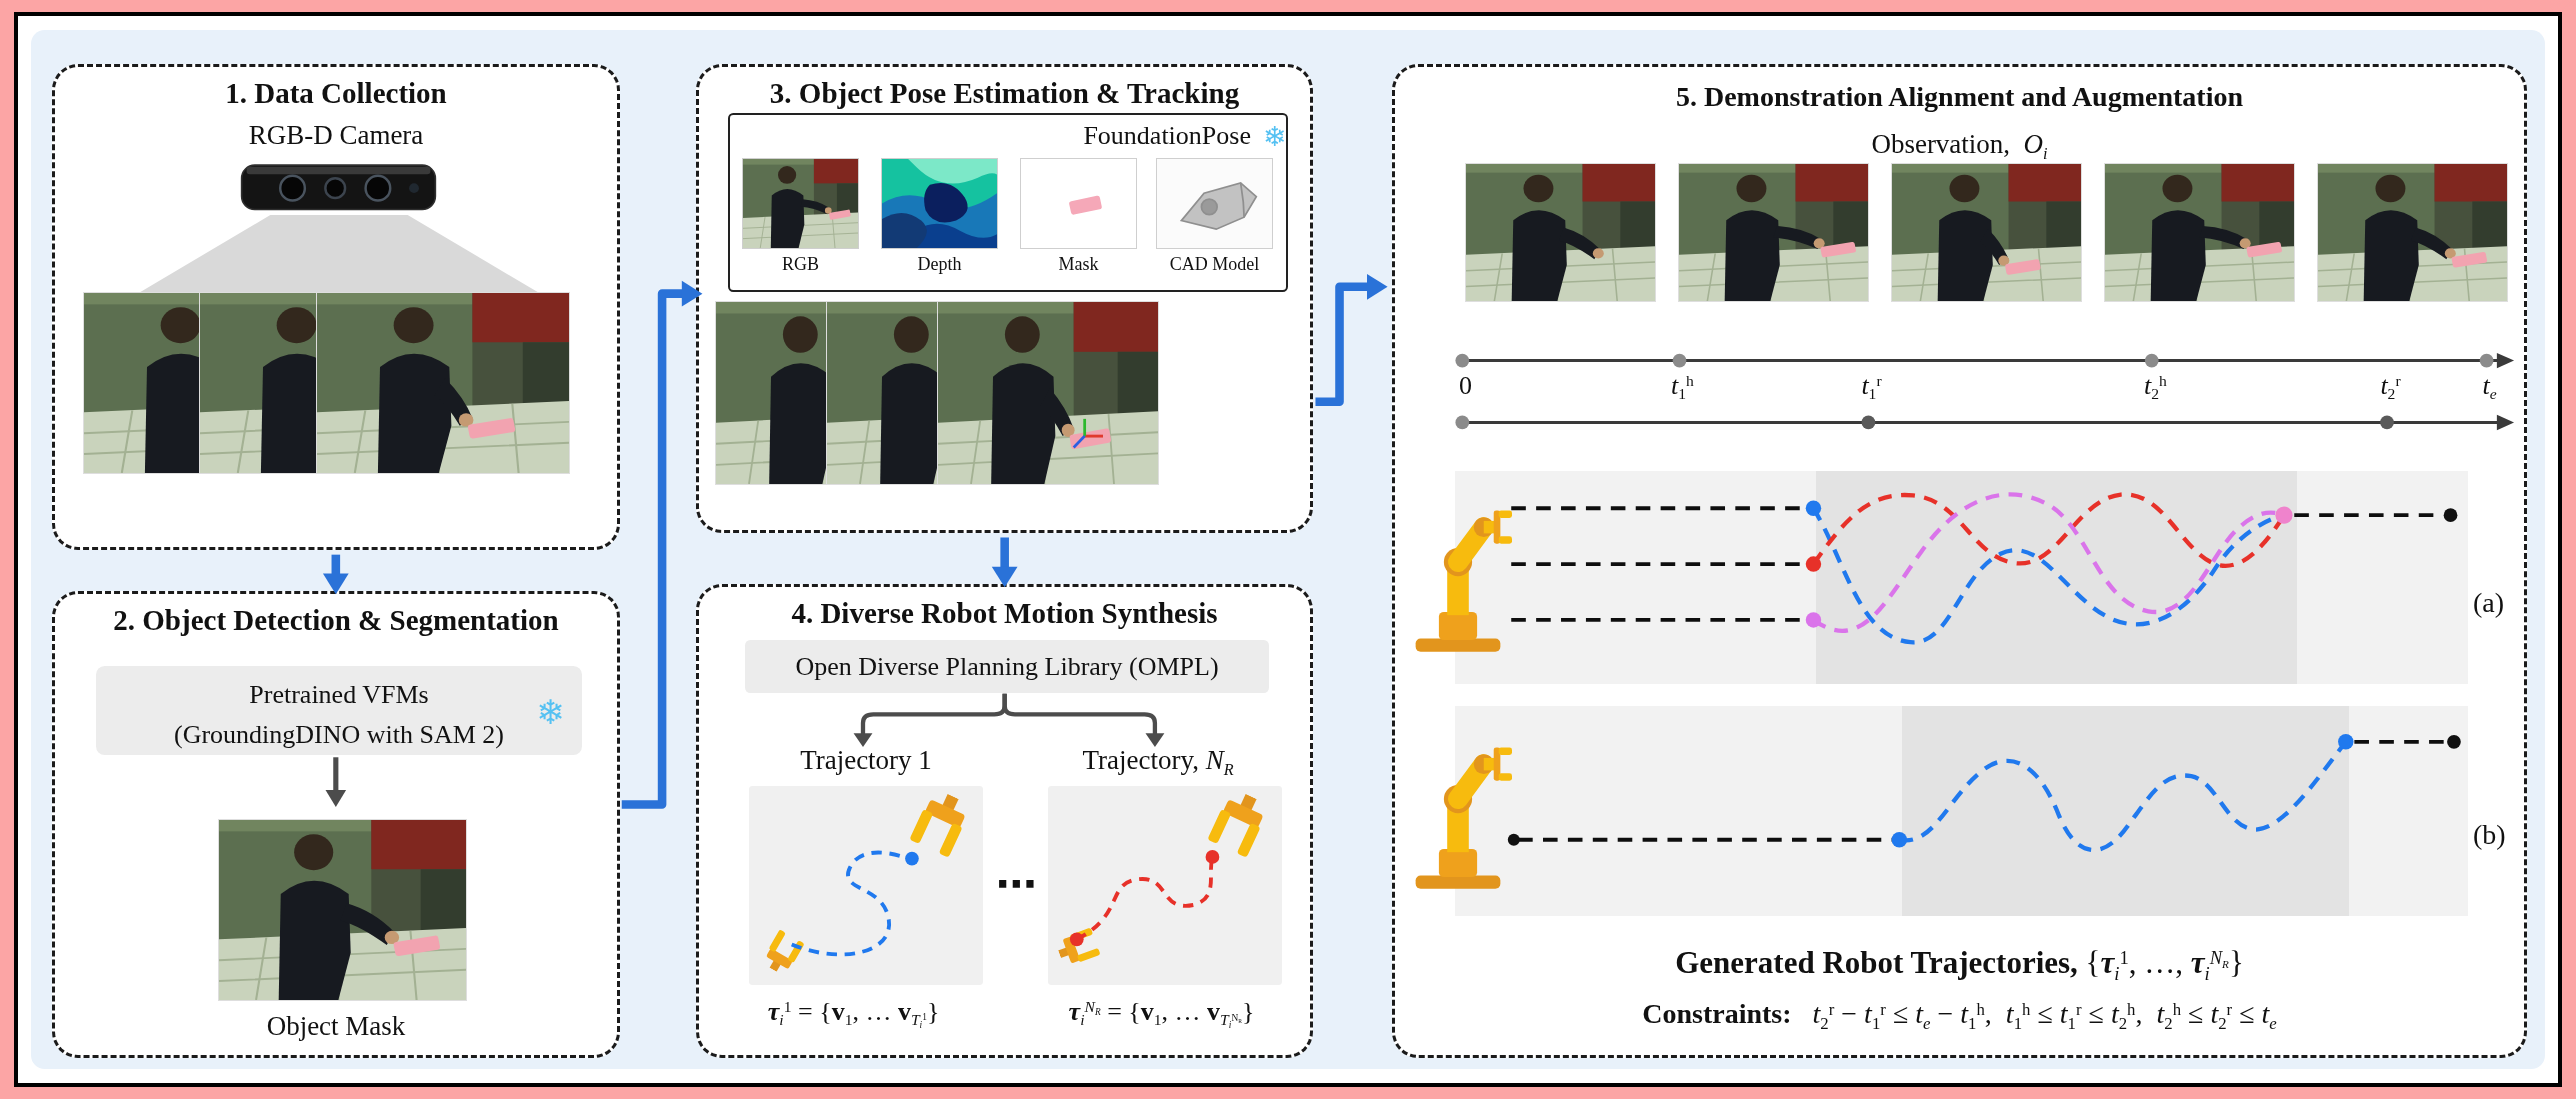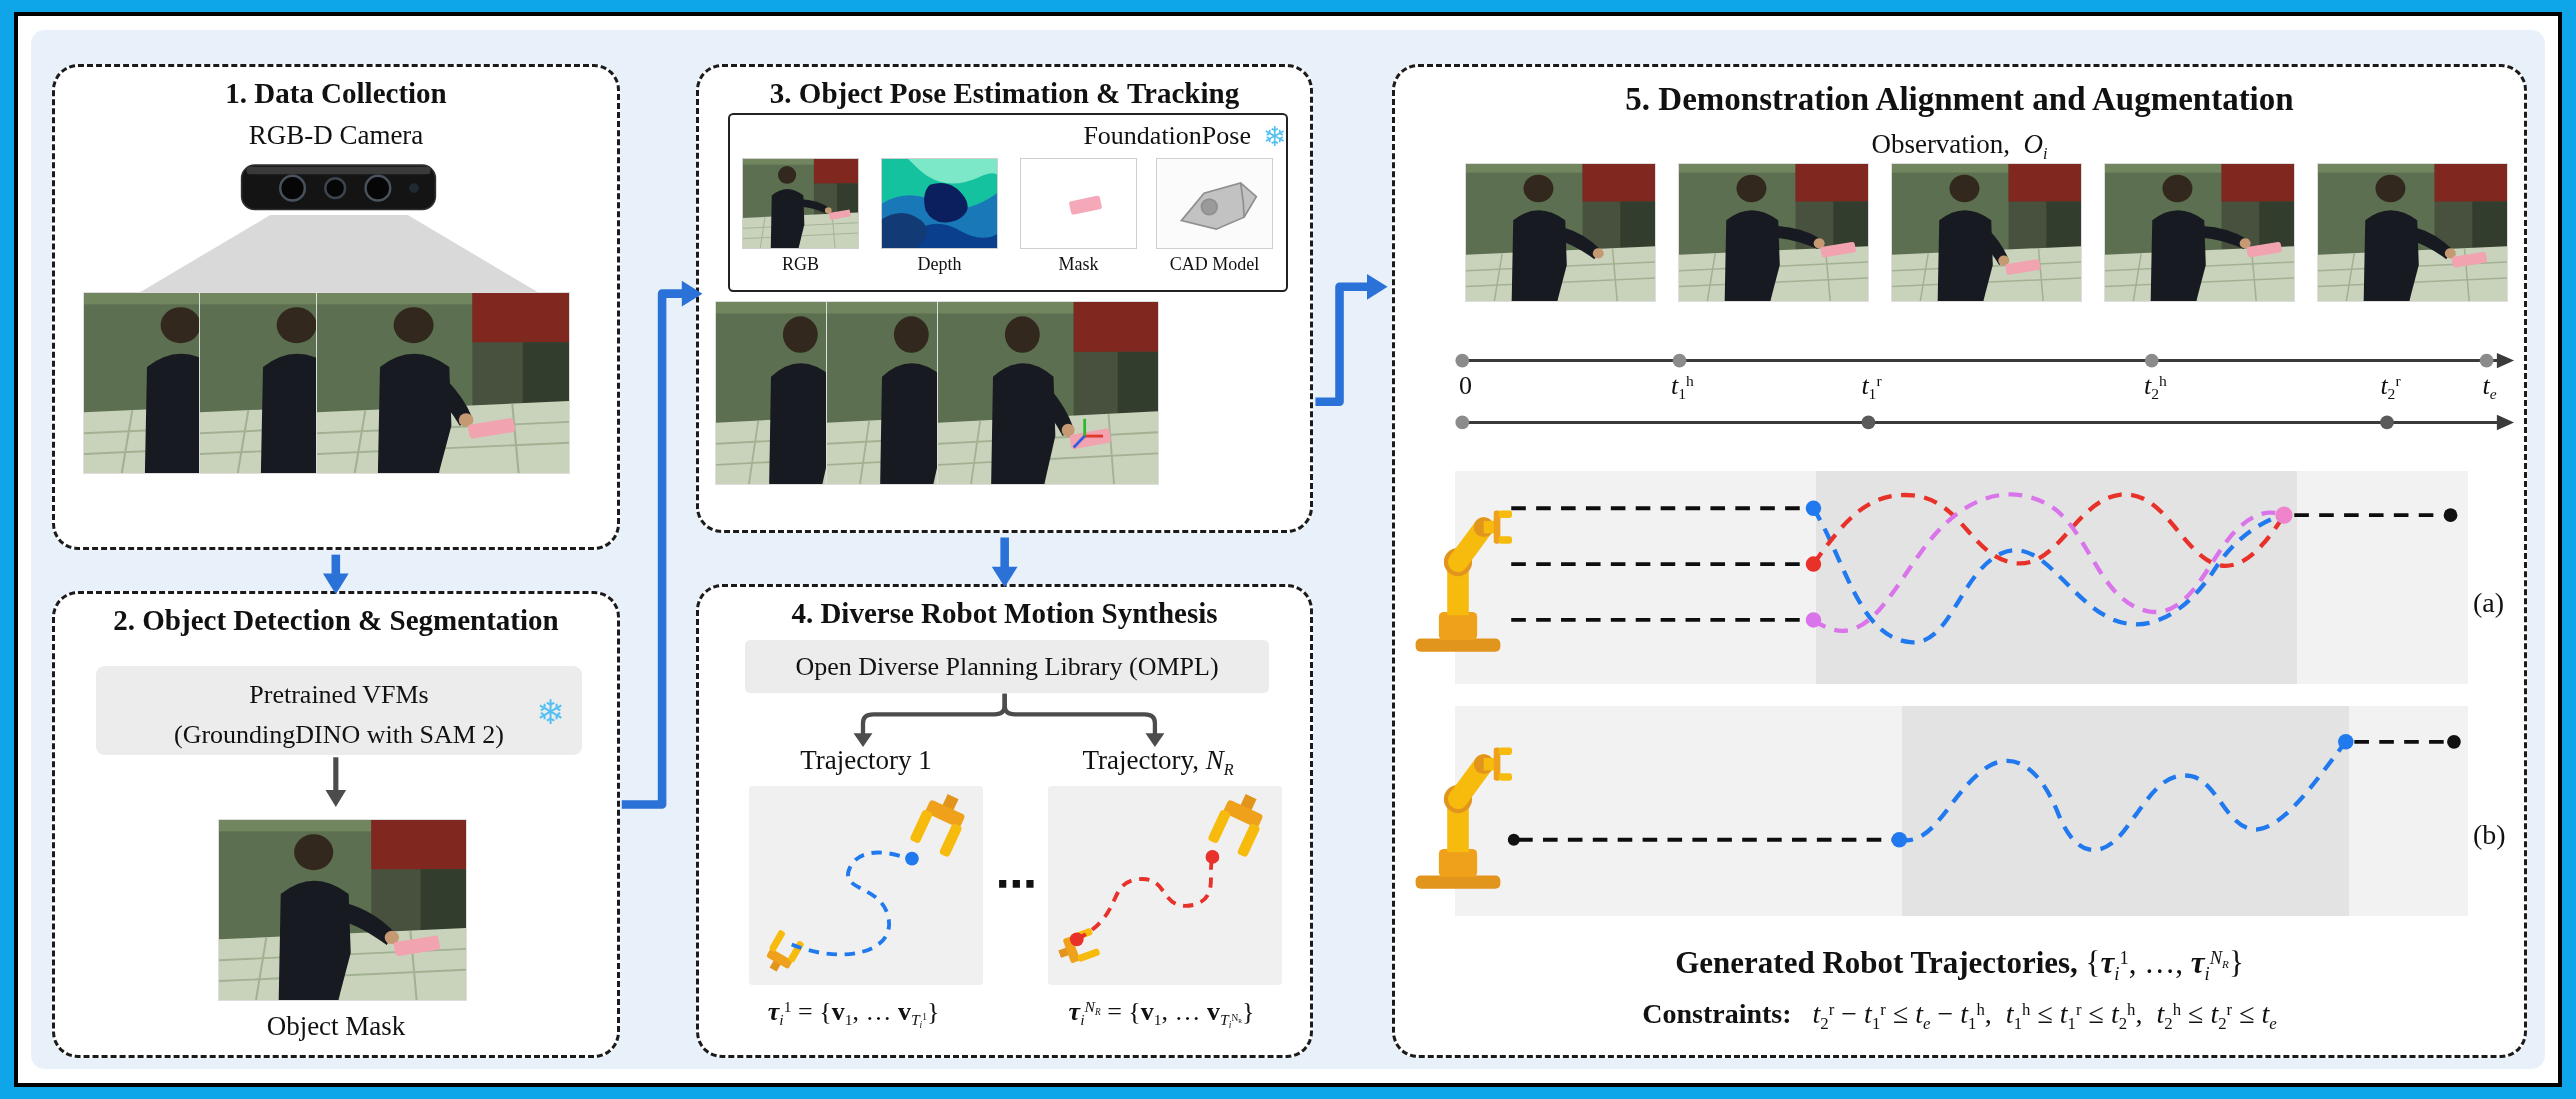--- a/index.html
+++ b/index.html
@@ -1,22 +1,22 @@
 <!DOCTYPE html>
 <html style="font-size:13.7px"><head>
 <meta charset="utf-8">
 <style>
   *{margin:0;padding:0;box-sizing:border-box}
   html,body{width:2576px;height:1099px;background:#fff;font-family:"Liberation Serif","DejaVu Serif",serif;color:#111}
-  .canvas{position:relative;width:2576px;height:1099px;background:#0ea5e9;overflow:hidden}
+  .canvas{position:relative;width:2576px;height:1099px;background:#fca5a5;overflow:hidden}
   .frame{position:absolute;left:13.7px;top:12px;right:13.7px;bottom:12px;border:4.3px solid #000;background:#fff}
   .bluebg{position:absolute;left:13.7px;top:13.7px;right:13.7px;bottom:13.7px;background:#e8f1fa;border-radius:13.7px}
   .dbox{position:absolute;border:3px dashed #1b1b1b;border-radius:26px;background:#fff}
   .btitle{position:absolute;left:0;right:0;top:10.3px;text-align:center;font-weight:bold;font-size:29px}
-  .btitle.big{font-size:33px;top:13.7px}
+  .btitle.big{font-size:28px;top:13.7px}
   .label{position:absolute;font-size:27px;text-align:center}
   .graybox{position:absolute;background:#ececec;border-radius:8.6px;text-align:center;font-size:26px}
   .graybox .gl{display:block;line-height:1.55}
   .snow{color:#55c1f2;font-size:34px;position:absolute;font-family:"DejaVu Sans",sans-serif}
   .snow.small{font-size:27.5px;position:static;vertical-align:-1.7px;margin-left:12px}
   .photo{position:absolute;overflow:hidden;border:0.9px solid #dedede;background:#5c6f50}
   .photo svg,.thumb svg{width:100%;height:100%;display:block}
   .cone{position:absolute;background:#d9d9d9;clip-path:polygon(33% 0,67% 0,100% 100%,0 100%)}
   .fpanel{position:absolute;background:#fff;border:2.1px solid #222;border-radius:5.2px}
   .fptitle{position:absolute;left:0;right:0;top:5.2px;text-align:right;font-size:26px}

